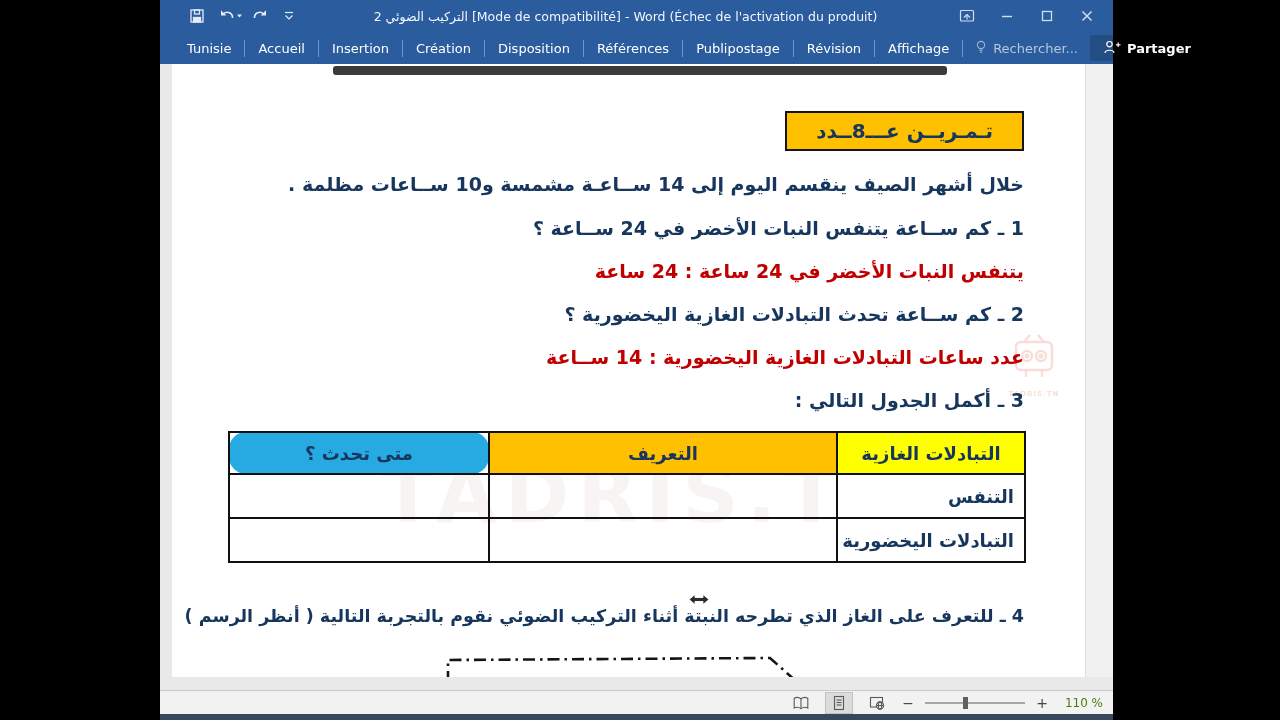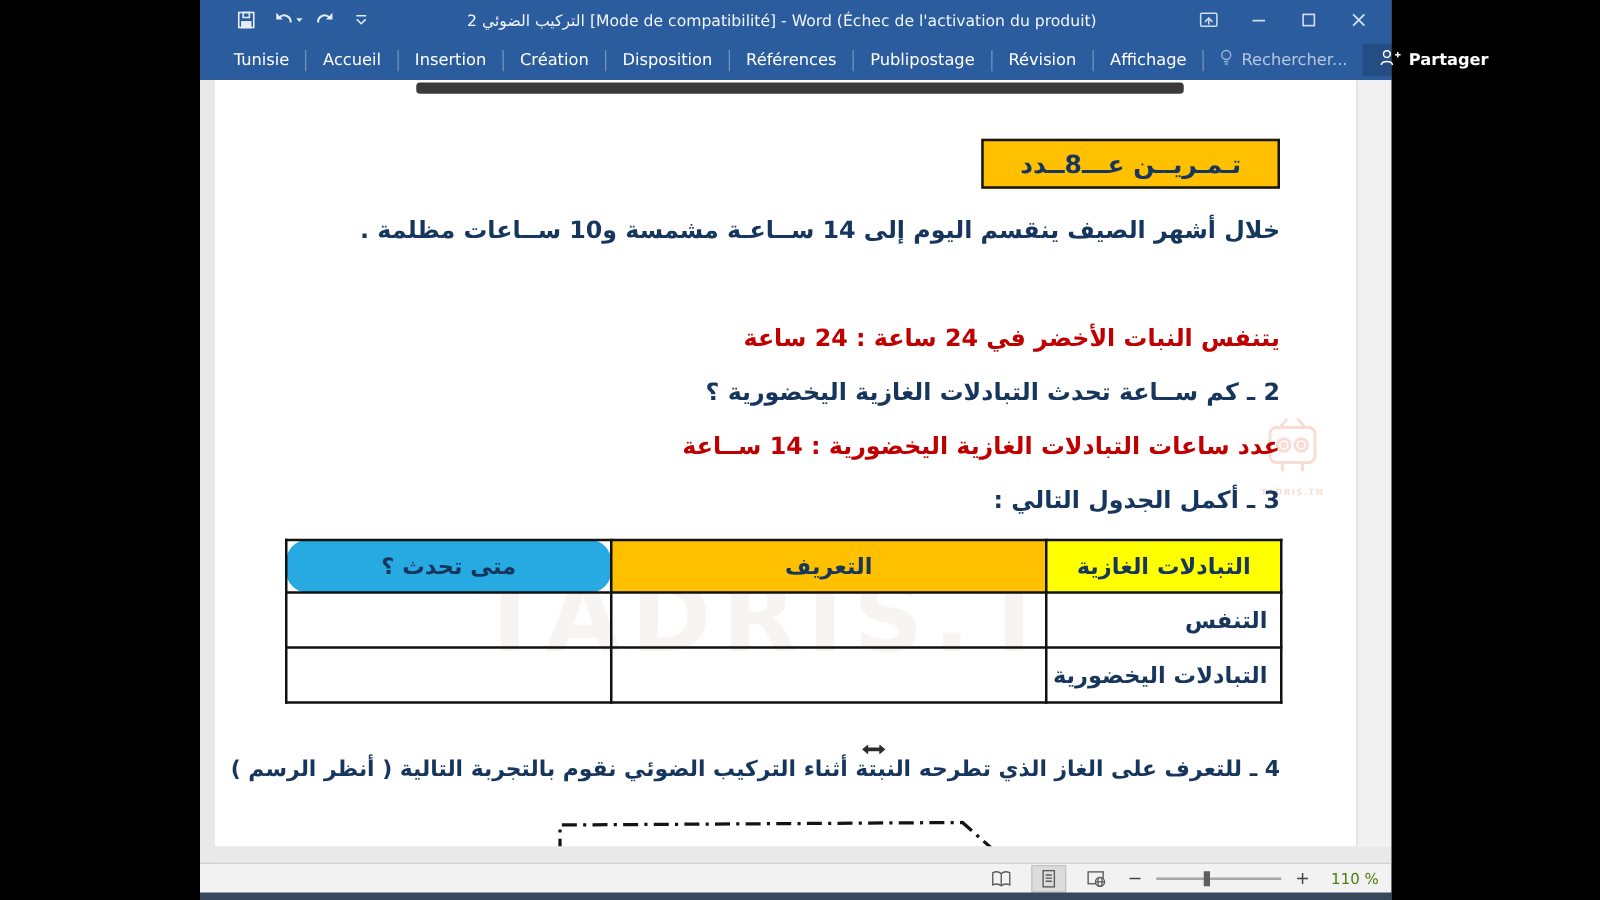--- a/index.html
+++ b/index.html
@@ -212,20 +212,21 @@
             <line x1="18" y1="38" x2="18" y2="45"></line>
               <line x1="34" y1="38" x2="34" y2="45"></line>
           </g>
         </svg>
         <div class="wm-label">TADRIS.TN</div>
       </div>
 
       <div class="exercise-badge">تـمـريــن عـــ8ــدد</div>
 
       <div class="dline l1">خلال أشهر الصيف ينقسم اليوم إلى 14 ســاعـة مشمسة و10 ســاعات مظلمة .</div>
+      <div class="dline l2">1 ـ كم ســاعة يتنفس النبات الأخضر في 24 ســاعة ؟</div>
       <div class="dline l3 red">يتنفس النبات الأخضر في 24 ساعة : 24 ساعة</div>
       <div class="dline l4">2 ـ كم ســاعة تحدث التبادلات الغازية اليخضورية ؟</div>
       <div class="dline l5 red">عدد ساعات التبادلات الغازية اليخضورية : 14 ســاعة</div>
       <div class="dline l6">3 ـ أكمل الجدول التالي :</div>
 
       <table class="doc-table">
         <colgroup>
             <col style="width:188px">
             <col style="width:348px">
             <col style="width:260px">

